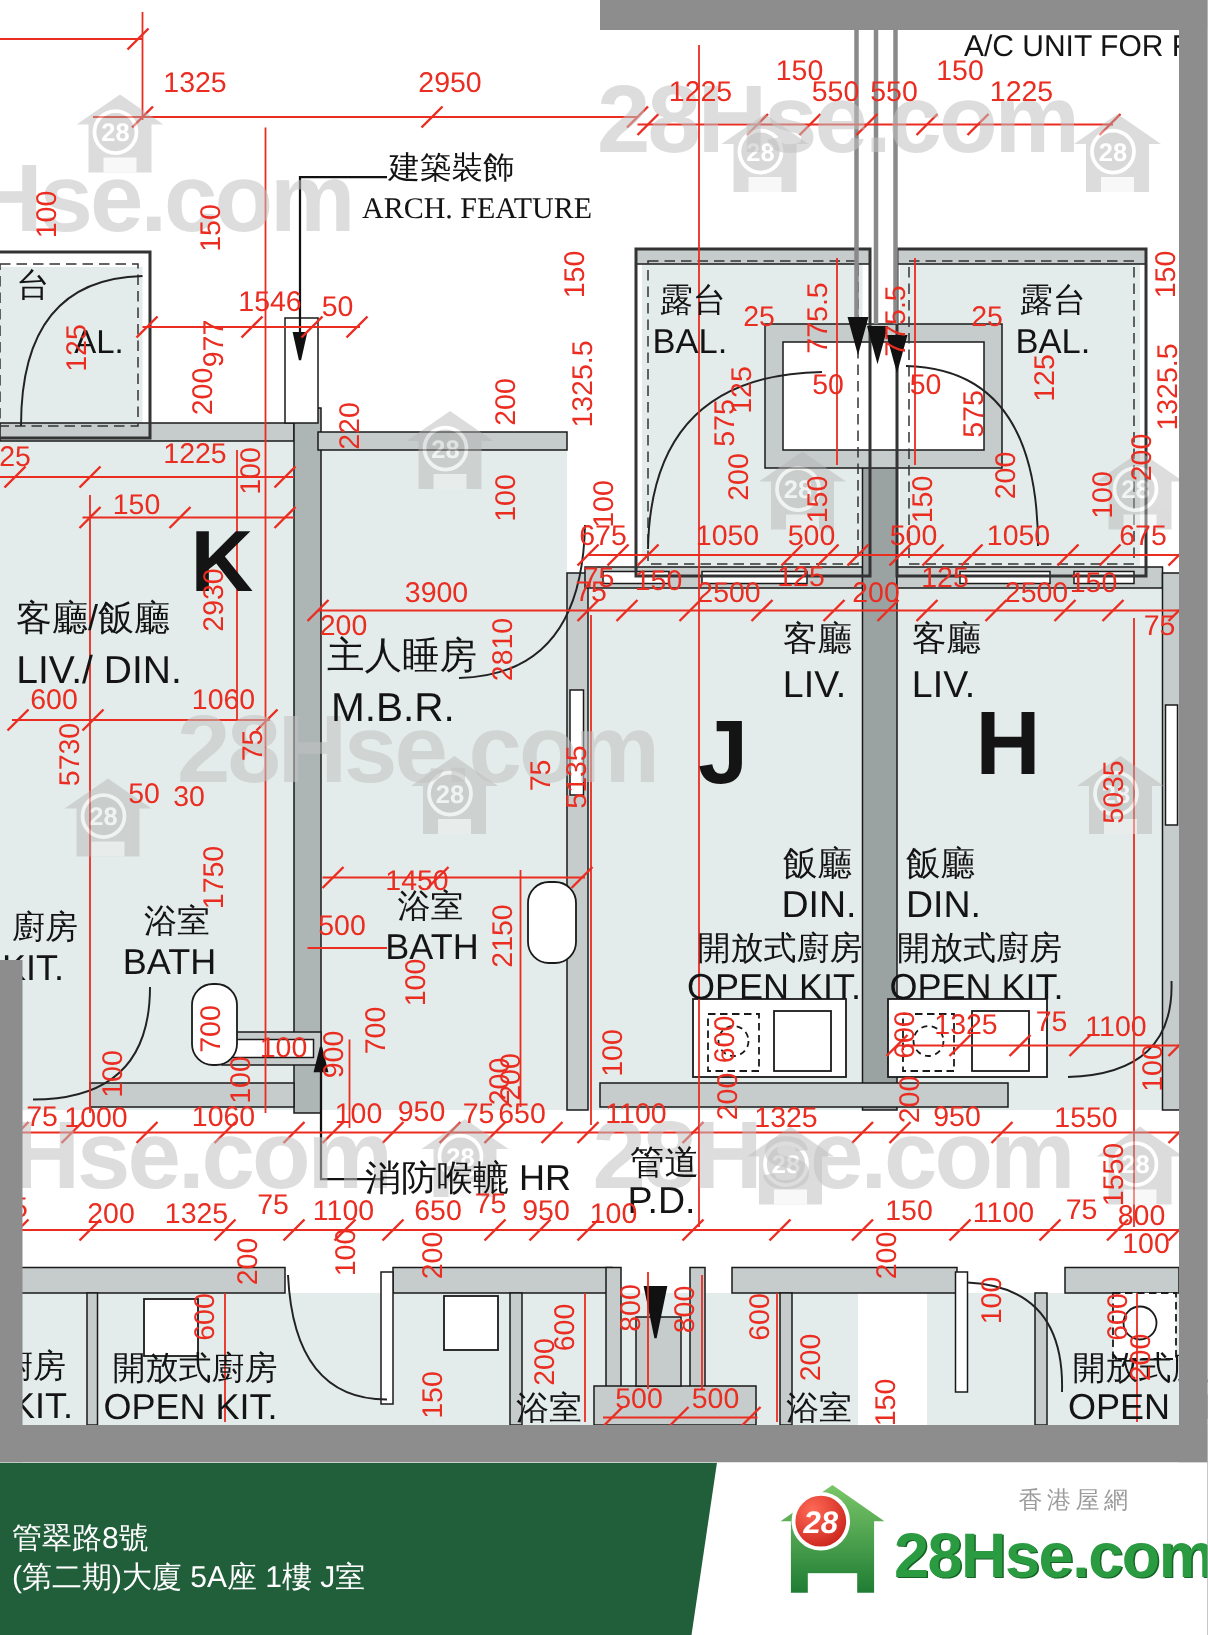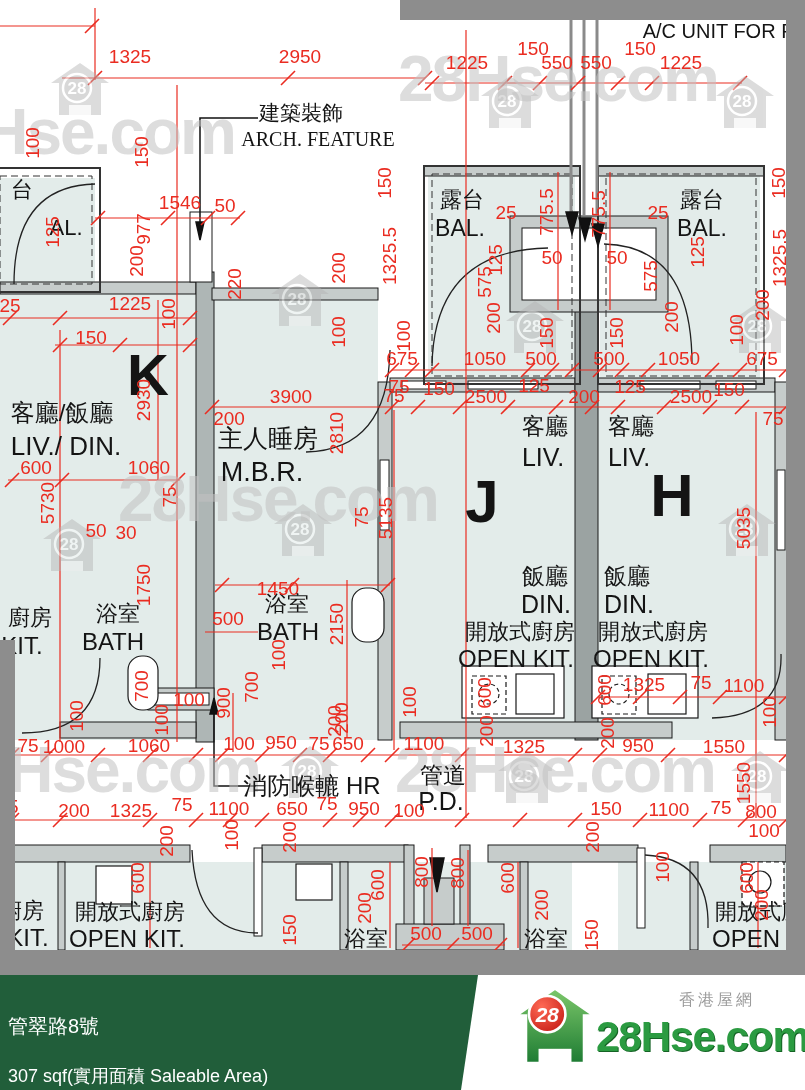--- a/index.html
+++ b/index.html
@@ -500,21 +500,21 @@
     </div>
 
   <div class="margin" style="left:400px;top:0;width:405px;height:20px;"></div>
   <div class="margin" style="left:786px;top:0;width:19px;height:975px;"></div>
   <div class="margin" style="left:0;top:950px;width:805px;height:25px;"></div>
   <div class="margin" style="left:0;top:640px;width:15px;height:335px;"></div>
 
   <div id="footer">
     <div id="footer-green"></div>
     <div class="ft" id="ft-addr">管翠路8號</div>
-    <div class="ft" id="ft-area">307 sqf(實用面積 Saleable Area)</div>
+    <div class="ft" id="ft-unit">(第二期)大廈 5A座 1樓 J室</div>
 
     <div id="brand-row">
       <svg width="78" height="92" viewBox="0 0 90 96" style="position:absolute;left:0;top:2px;">
         <defs>
           <linearGradient id="gHouse" x1="0" y1="0" x2="0" y2="1">
             <stop offset="0" stop-color="#7cc76a"></stop>
               <stop offset="1" stop-color="#1e7c33"></stop>
           </linearGradient>
           <radialGradient id="gRed" cx="0.35" cy="0.3" r="0.9">
             <stop offset="0" stop-color="#ff6a55"></stop>

